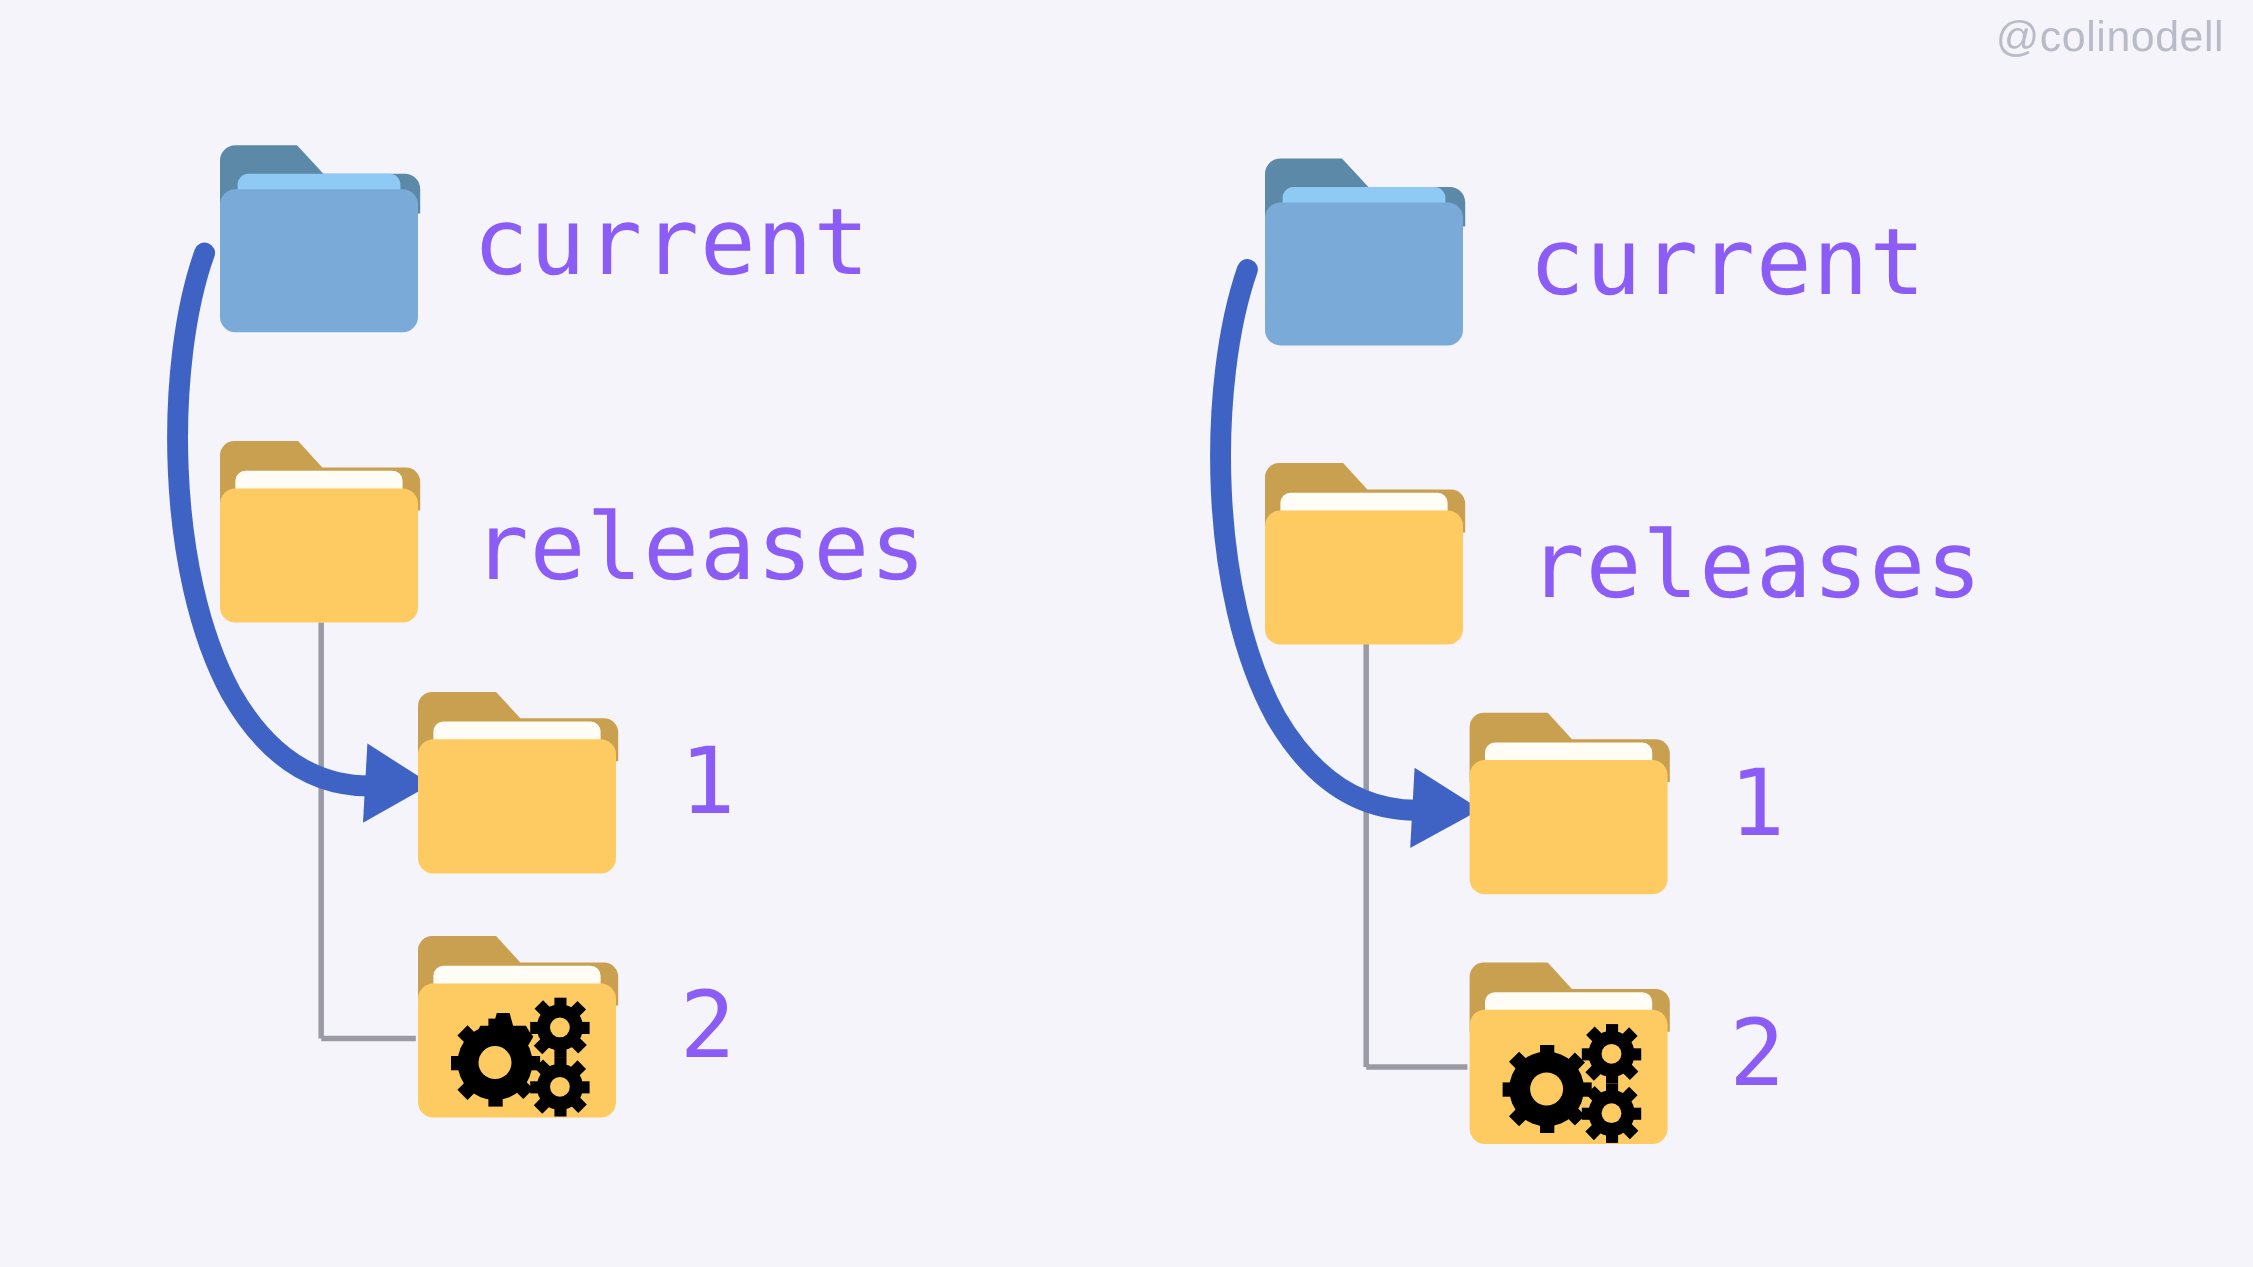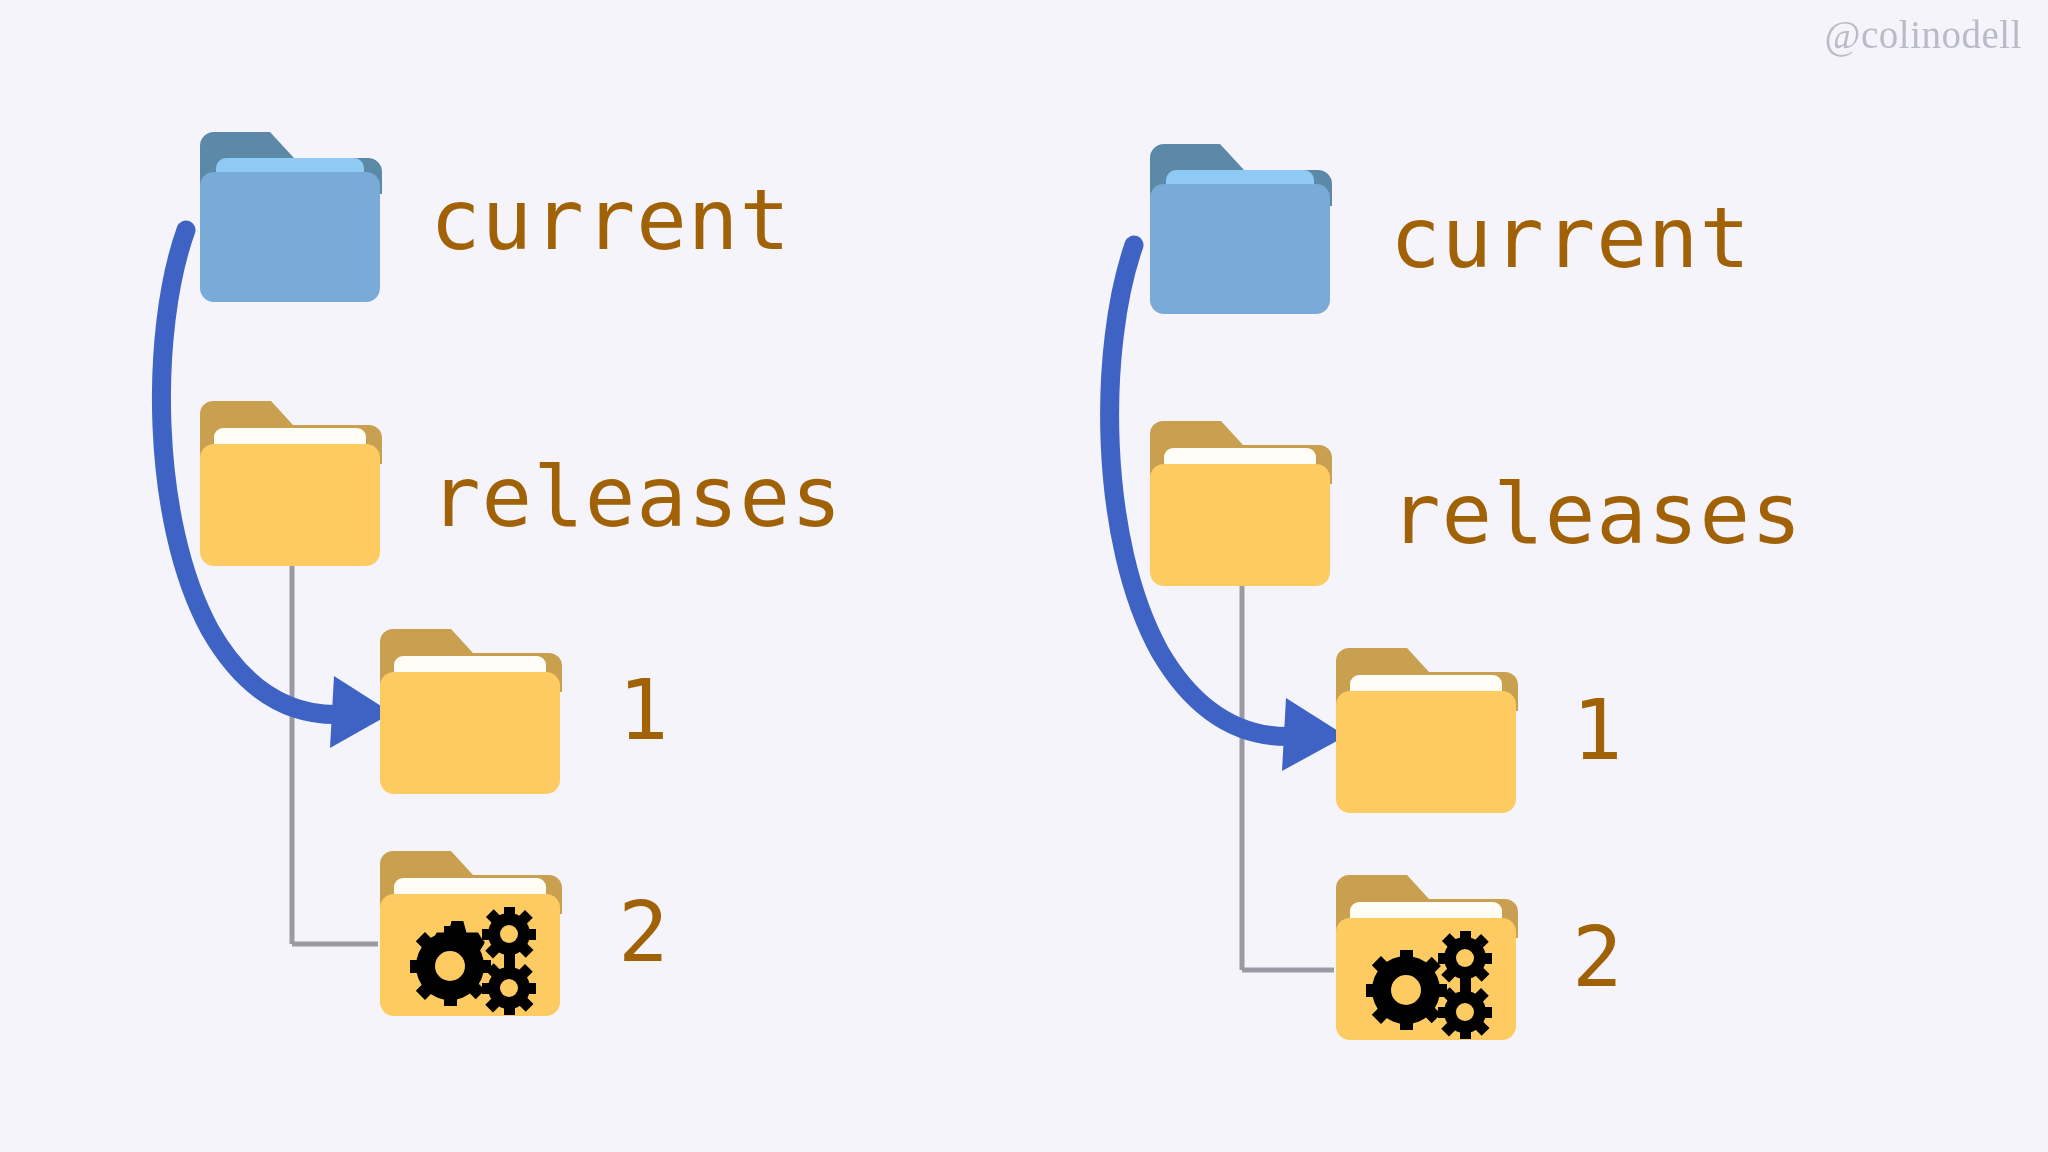--- a/index.html
+++ b/index.html
@@ -21,21 +21,21 @@
     inset: 0;
     width: 2048px;
     height: 1152px;
   }
 
   
   .watermark {
     position: absolute;
     top: 12px;
     right: 26px;
-    font-family: Liberation Serif, serif;
+    font-family: Liberation Sans, sans-serif;
     font-size: 39px;
     letter-spacing: 0.5px;
     color: #b9bbc9;
     user-select: none;
     white-space: nowrap;
   }
 
   
   .panel {
     position: absolute;
@@ -57,21 +57,21 @@
   
   .folder {
     position: absolute;
     display: block;
   }
   .folder svg { display: block; overflow: visible; }
 
   
   .label {
     position: absolute;
-    color: #a16207;
+    color: #8b5cf6;
     white-space: nowrap;
     line-height: 1;
     user-select: none;
   }
   .label-name { font-size: 84px; letter-spacing: 1px; }
   .label-num  { font-size: 84px; letter-spacing: 1px; }
 </style>
 </head>
 <body>
 

